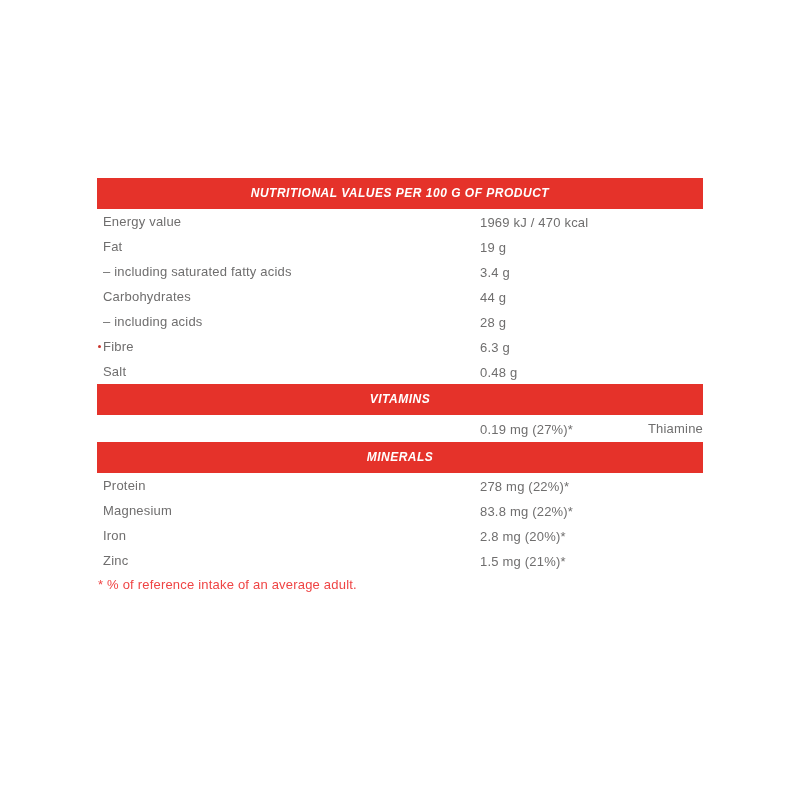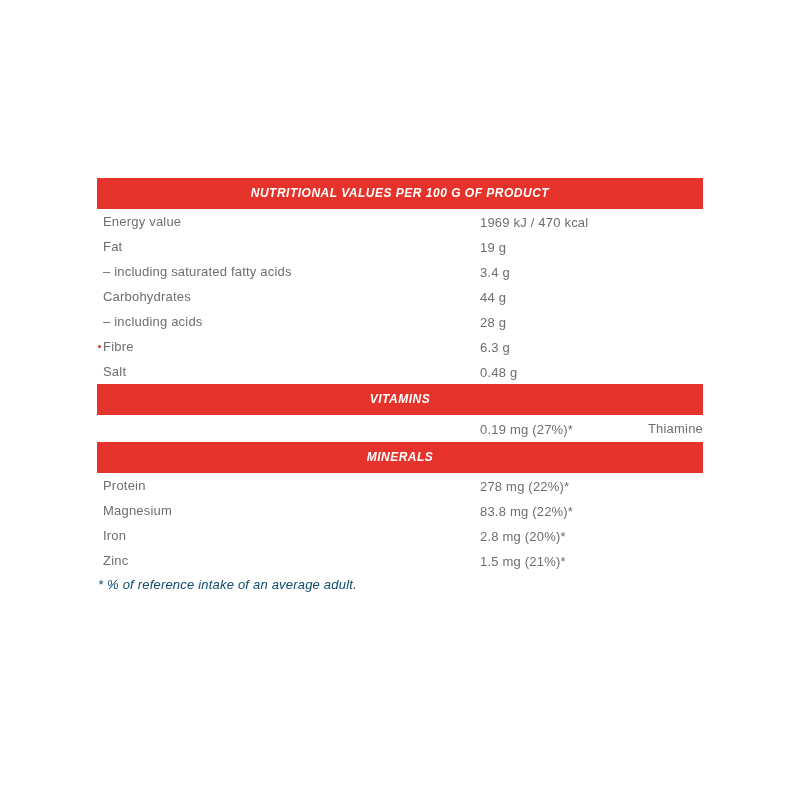--- a/index.html
+++ b/index.html
@@ -62,24 +62,23 @@
     top: 50%;
     margin-top: -2px;
     width: 3px;
     height: 3px;
     border-radius: 50%;
     background: #c9342b;
   }
   .footnote {
     margin-top: 4px;
     padding-left: 1px;
-    color: #0c4a6e;
+    color: #ef4444;
     font-size: 13px;
     letter-spacing: 0.2px;
-    font-style: italic;
   }
 </style>
 </head>
 <body>
 
 <div class="stage">
   <div class="nutrition-table">
 
     <div class="bar">
       <span>NUTRITIONAL VALUES PER 100 G OF PRODUCT</span>

